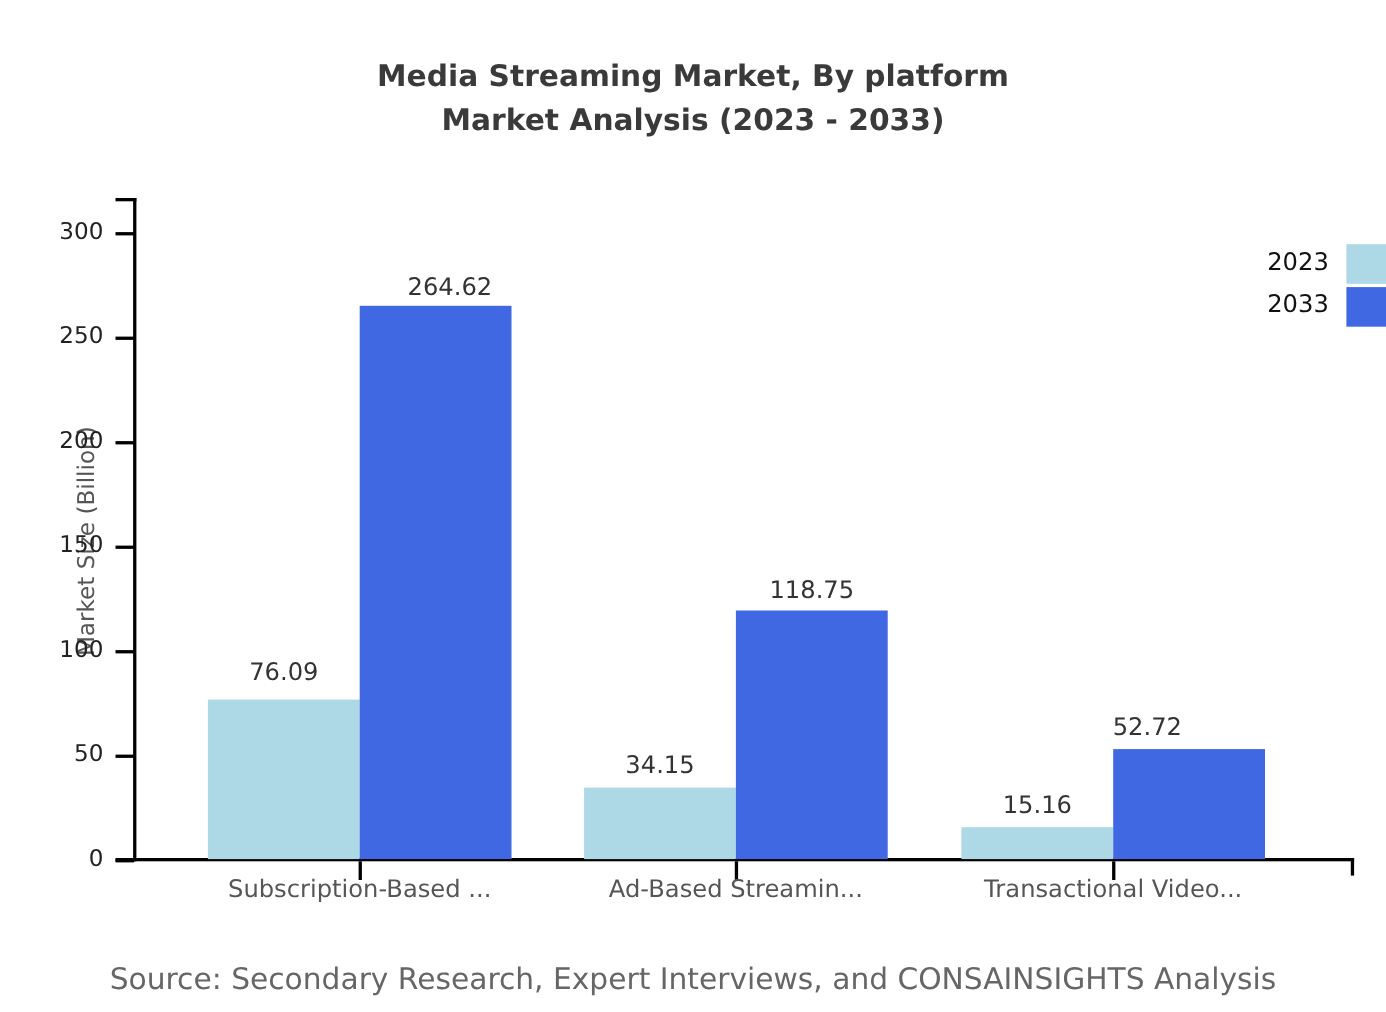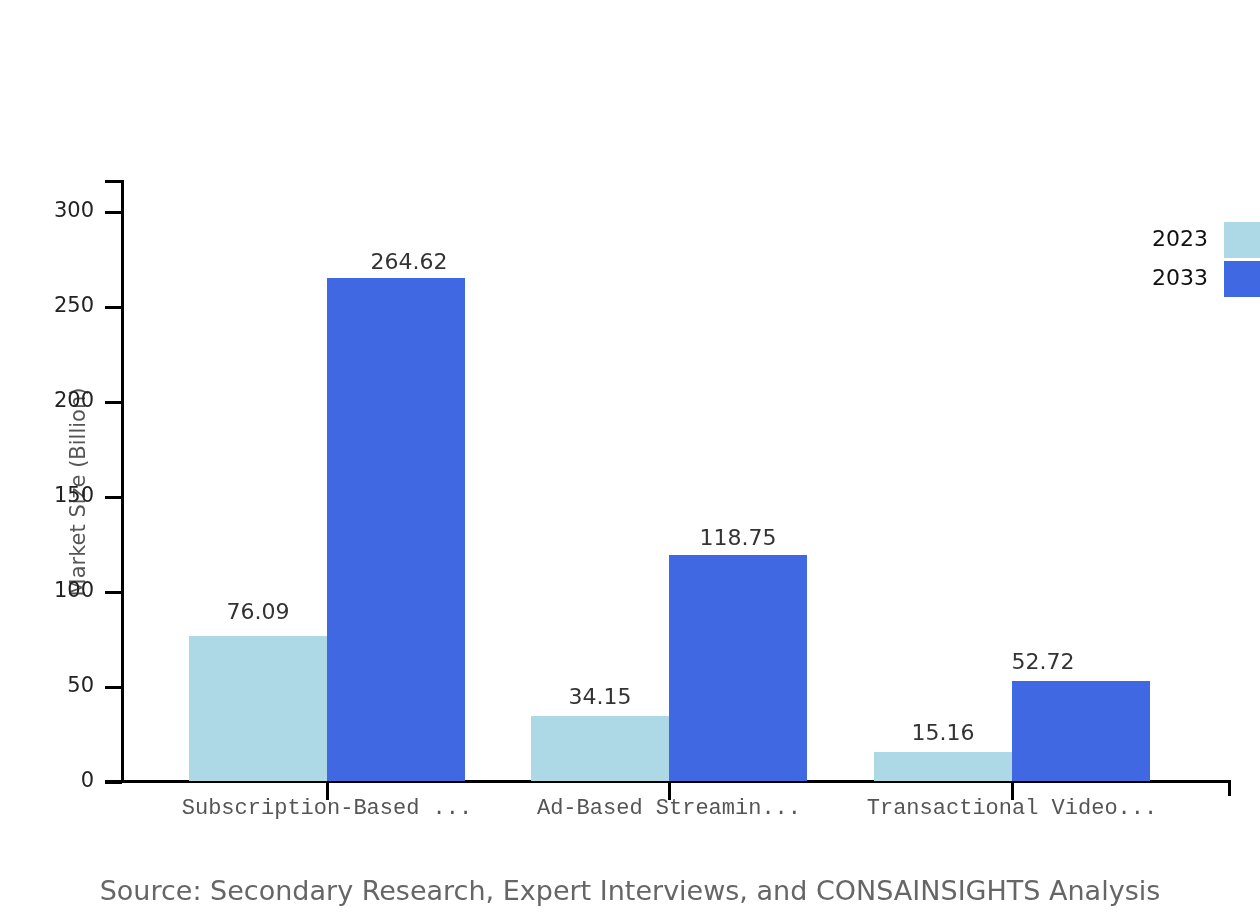--- a/index.html
+++ b/index.html
@@ -107,21 +107,20 @@
   }
   .xticklabel {
     position: absolute;
     top: 795px;
     width: 340px;
     text-align: center;
     color: #555555;
     font-size: 22px;
     line-height: 28px;
     white-space: nowrap;
-    font-family: Liberation Mono, monospace;
   }
 
   
   .bar {
     position: absolute;
     width: 138px;
   }
   .bar.s2023 { background: #add8e6; }
   .bar.s2033 { background: #4068e3; }
 
@@ -177,20 +176,24 @@
     color: #666666;
     font-size: 27px;
     line-height: 26px;
   }
 </style>
 </head>
 <body>
 
 <div id="figure">
 
+  <div class="chart-title">
+    <span>Media Streaming Market, By platform</span>
+    <span class="line2">Market Analysis (2023 - 2033)</span>
+  </div>
 
   <div class="ylabel">Market Size (Billion)</div>
 
   <div class="spine-left"></div>
   <div class="spine-cap-top"></div>
   <div class="spine-bottom"></div>
   <div class="spine-cap-right"></div>
 
   <div class="ytick" style="top:781px"></div>
   <div class="yticklabel" style="top:770px">0</div>

